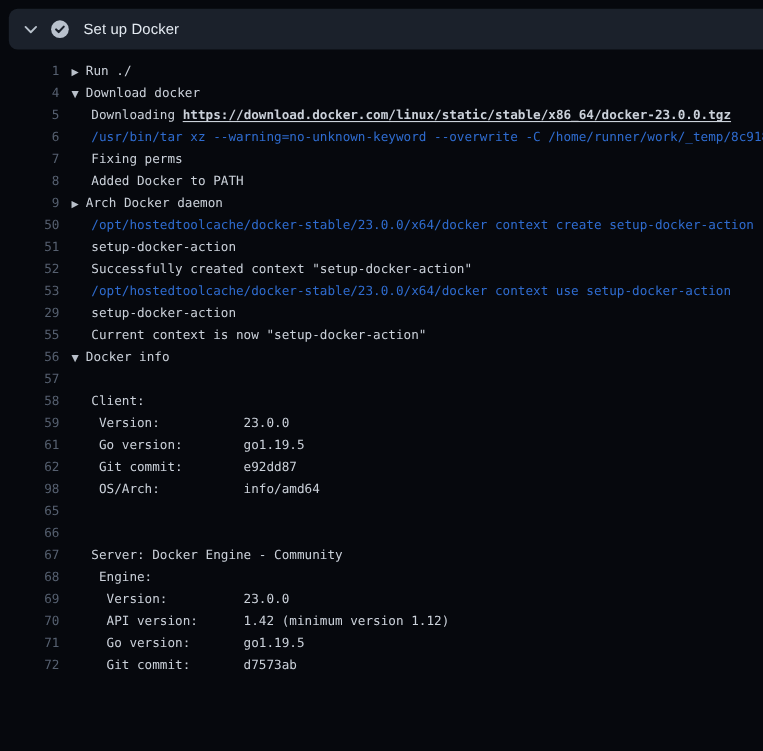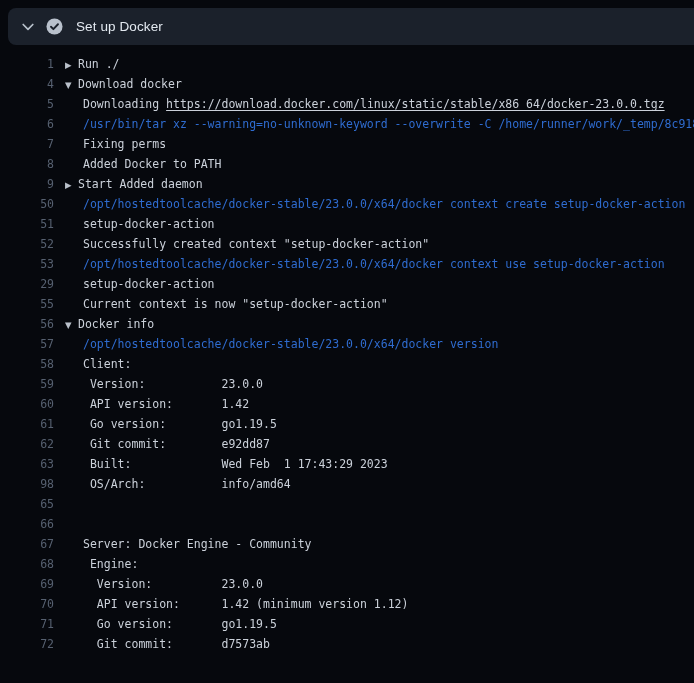--- a/index.html
+++ b/index.html
@@ -31,21 +31,21 @@
     user-select:none;
   }
   .body{flex:none;padding-left:11px;white-space:pre;}
   .body.child{padding-left:29px;}
   .arrow{
     display:inline-block;width:13px;
     font-family:"DejaVu Sans",sans-serif;font-size:8.5px;
     color:#b9c0ca;vertical-align:0.5px;
   }
   .cmd{color:#2f6cd0;}
-  a.loglink{color:#cbd1da;text-decoration:underline;text-underline-offset:2px;}
+  a.loglink{color:#cbd1da;text-decoration:underline;text-underline-offset:2px;font-weight:bold;}
 </style>
 </head>
 <body>
 
 <div class="step-header">
   <svg class="chev" viewBox="0 0 16 16">
     <path d="M3.2 5.5 L8 10.3 L12.8 5.5" fill="none" stroke="#b9c2cc" stroke-width="1.7" stroke-linecap="round" stroke-linejoin="round"></path>
   </svg>
   <svg class="status" viewBox="0 0 18 18">
     <circle cx="9" cy="9" r="8.5" fill="#b9c1cc"></circle>
@@ -54,35 +54,33 @@
   <span class="step-title">Set up Docker</span>
 </div>
 
 <div class="log">
     <div class="row"><span class="ln">1</span><span class="body"><span class="arrow">▶</span><span>Run ./</span></span></div>
     <div class="row"><span class="ln">4</span><span class="body"><span class="arrow">▼</span><span>Download docker</span></span></div>
     <div class="row"><span class="ln">5</span><span class="body child">Downloading <a class="loglink">https://download.docker.com/linux/static/stable/x86_64/docker-23.0.0.tgz</a></span></div>
     <div class="row"><span class="ln">6</span><span class="body child cmd">/usr/bin/tar xz --warning=no-unknown-keyword --overwrite -C /home/runner/work/_temp/8c9188</span></div>
     <div class="row"><span class="ln">7</span><span class="body child">Fixing perms</span></div>
     <div class="row"><span class="ln">8</span><span class="body child">Added Docker to PATH</span></div>
-    <div class="row"><span class="ln">9</span><span class="body"><span class="arrow">▶</span><span>Start Added daemon</span></span></div>
+    <div class="row"><span class="ln">9</span><span class="body"><span class="arrow">▶</span><span>Arch Docker daemon</span></span></div>
     <div class="row"><span class="ln">50</span><span class="body child cmd">/opt/hostedtoolcache/docker-stable/23.0.0/x64/docker context create setup-docker-action</span></div>
     <div class="row"><span class="ln">51</span><span class="body child">setup-docker-action</span></div>
     <div class="row"><span class="ln">52</span><span class="body child">Successfully created context "setup-docker-action"</span></div>
     <div class="row"><span class="ln">53</span><span class="body child cmd">/opt/hostedtoolcache/docker-stable/23.0.0/x64/docker context use setup-docker-action</span></div>
     <div class="row"><span class="ln">29</span><span class="body child">setup-docker-action</span></div>
     <div class="row"><span class="ln">55</span><span class="body child">Current context is now "setup-docker-action"</span></div>
     <div class="row"><span class="ln">56</span><span class="body"><span class="arrow">▼</span><span>Docker info</span></span></div>
-    <div class="row"><span class="ln">57</span><span class="body child cmd">/opt/hostedtoolcache/docker-stable/23.0.0/x64/docker version</span></div>
+    <div class="row"><span class="ln">57</span></div>
     <div class="row"><span class="ln">58</span><span class="body child">Client:</span></div>
     <div class="row"><span class="ln">59</span><span class="body child"> Version:           23.0.0</span></div>
-    <div class="row"><span class="ln">60</span><span class="body child"> API version:       1.42</span></div>
     <div class="row"><span class="ln">61</span><span class="body child"> Go version:        go1.19.5</span></div>
     <div class="row"><span class="ln">62</span><span class="body child"> Git commit:        e92dd87</span></div>
-    <div class="row"><span class="ln">63</span><span class="body child"> Built:             Wed Feb  1 17:43:29 2023</span></div>
     <div class="row"><span class="ln">98</span><span class="body child"> OS/Arch:           info/amd64</span></div>
     <div class="row"><span class="ln">65</span></div>
     <div class="row"><span class="ln">66</span><span class="body child"></span></div>
     <div class="row"><span class="ln">67</span><span class="body child">Server: Docker Engine - Community</span></div>
     <div class="row"><span class="ln">68</span><span class="body child"> Engine:</span></div>
     <div class="row"><span class="ln">69</span><span class="body child">  Version:          23.0.0</span></div>
     <div class="row"><span class="ln">70</span><span class="body child">  API version:      1.42 (minimum version 1.12)</span></div>
     <div class="row"><span class="ln">71</span><span class="body child">  Go version:       go1.19.5</span></div>
     <div class="row"><span class="ln">72</span><span class="body child">  Git commit:       d7573ab</span></div>
   </div>

